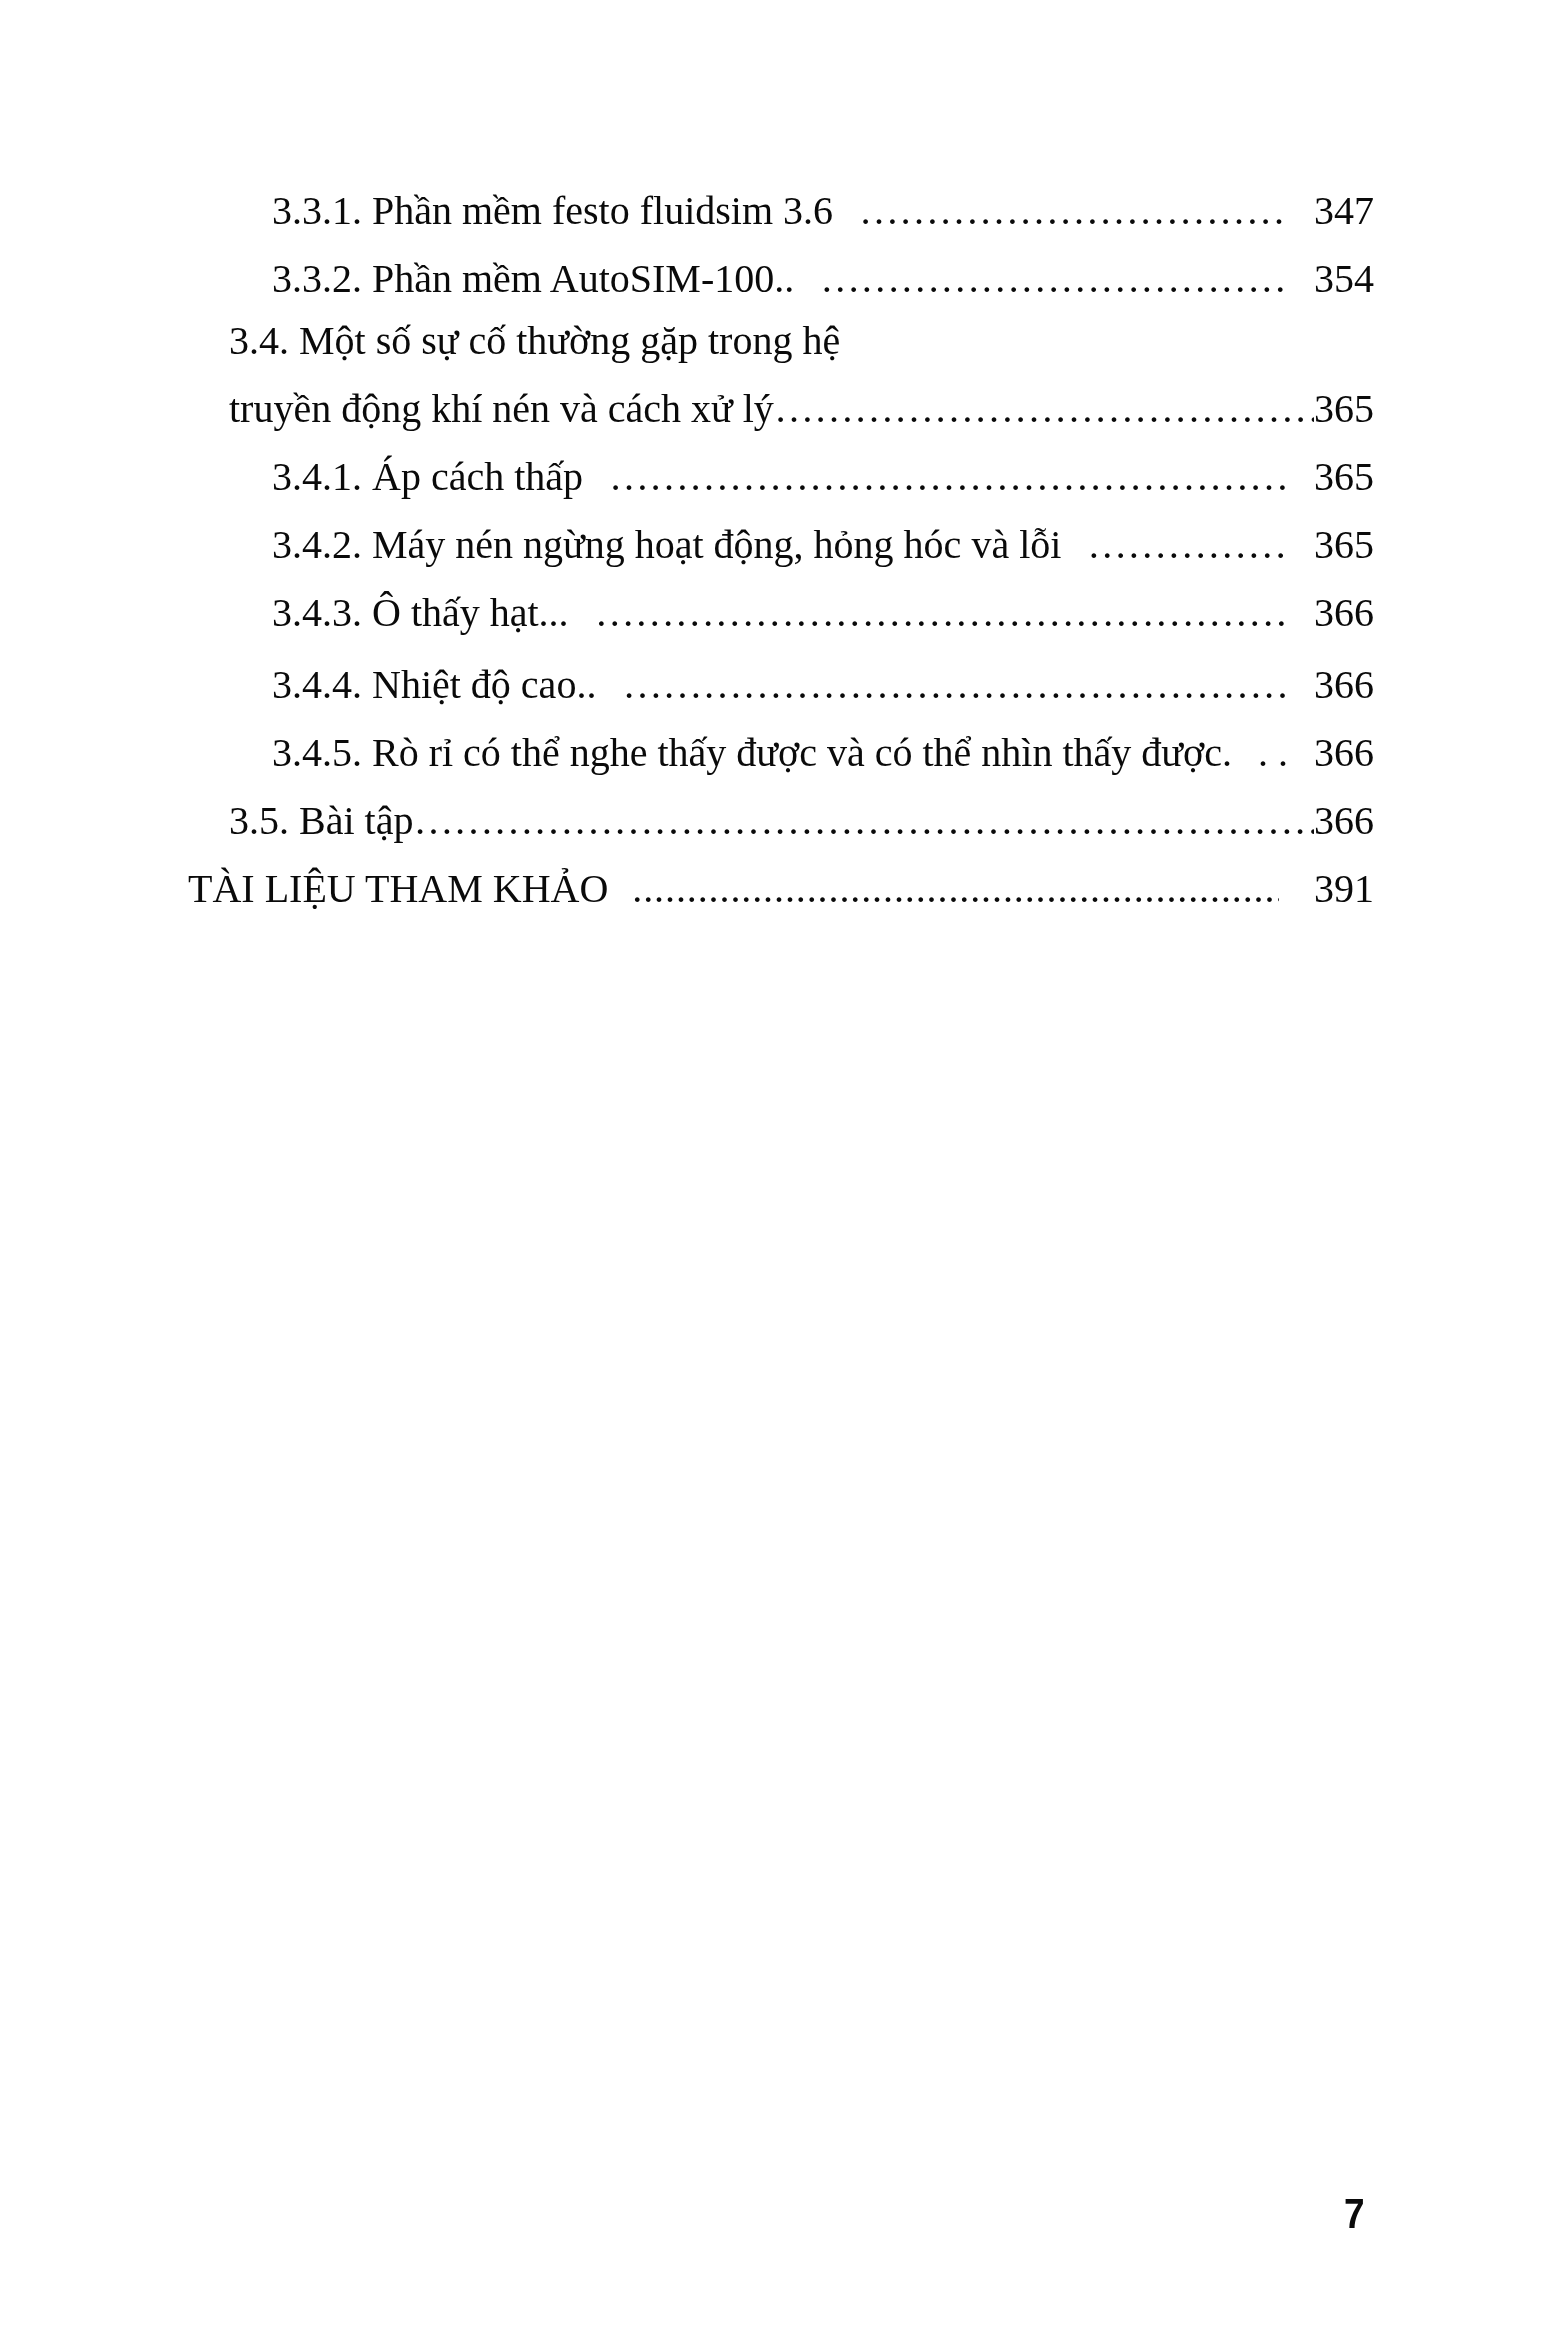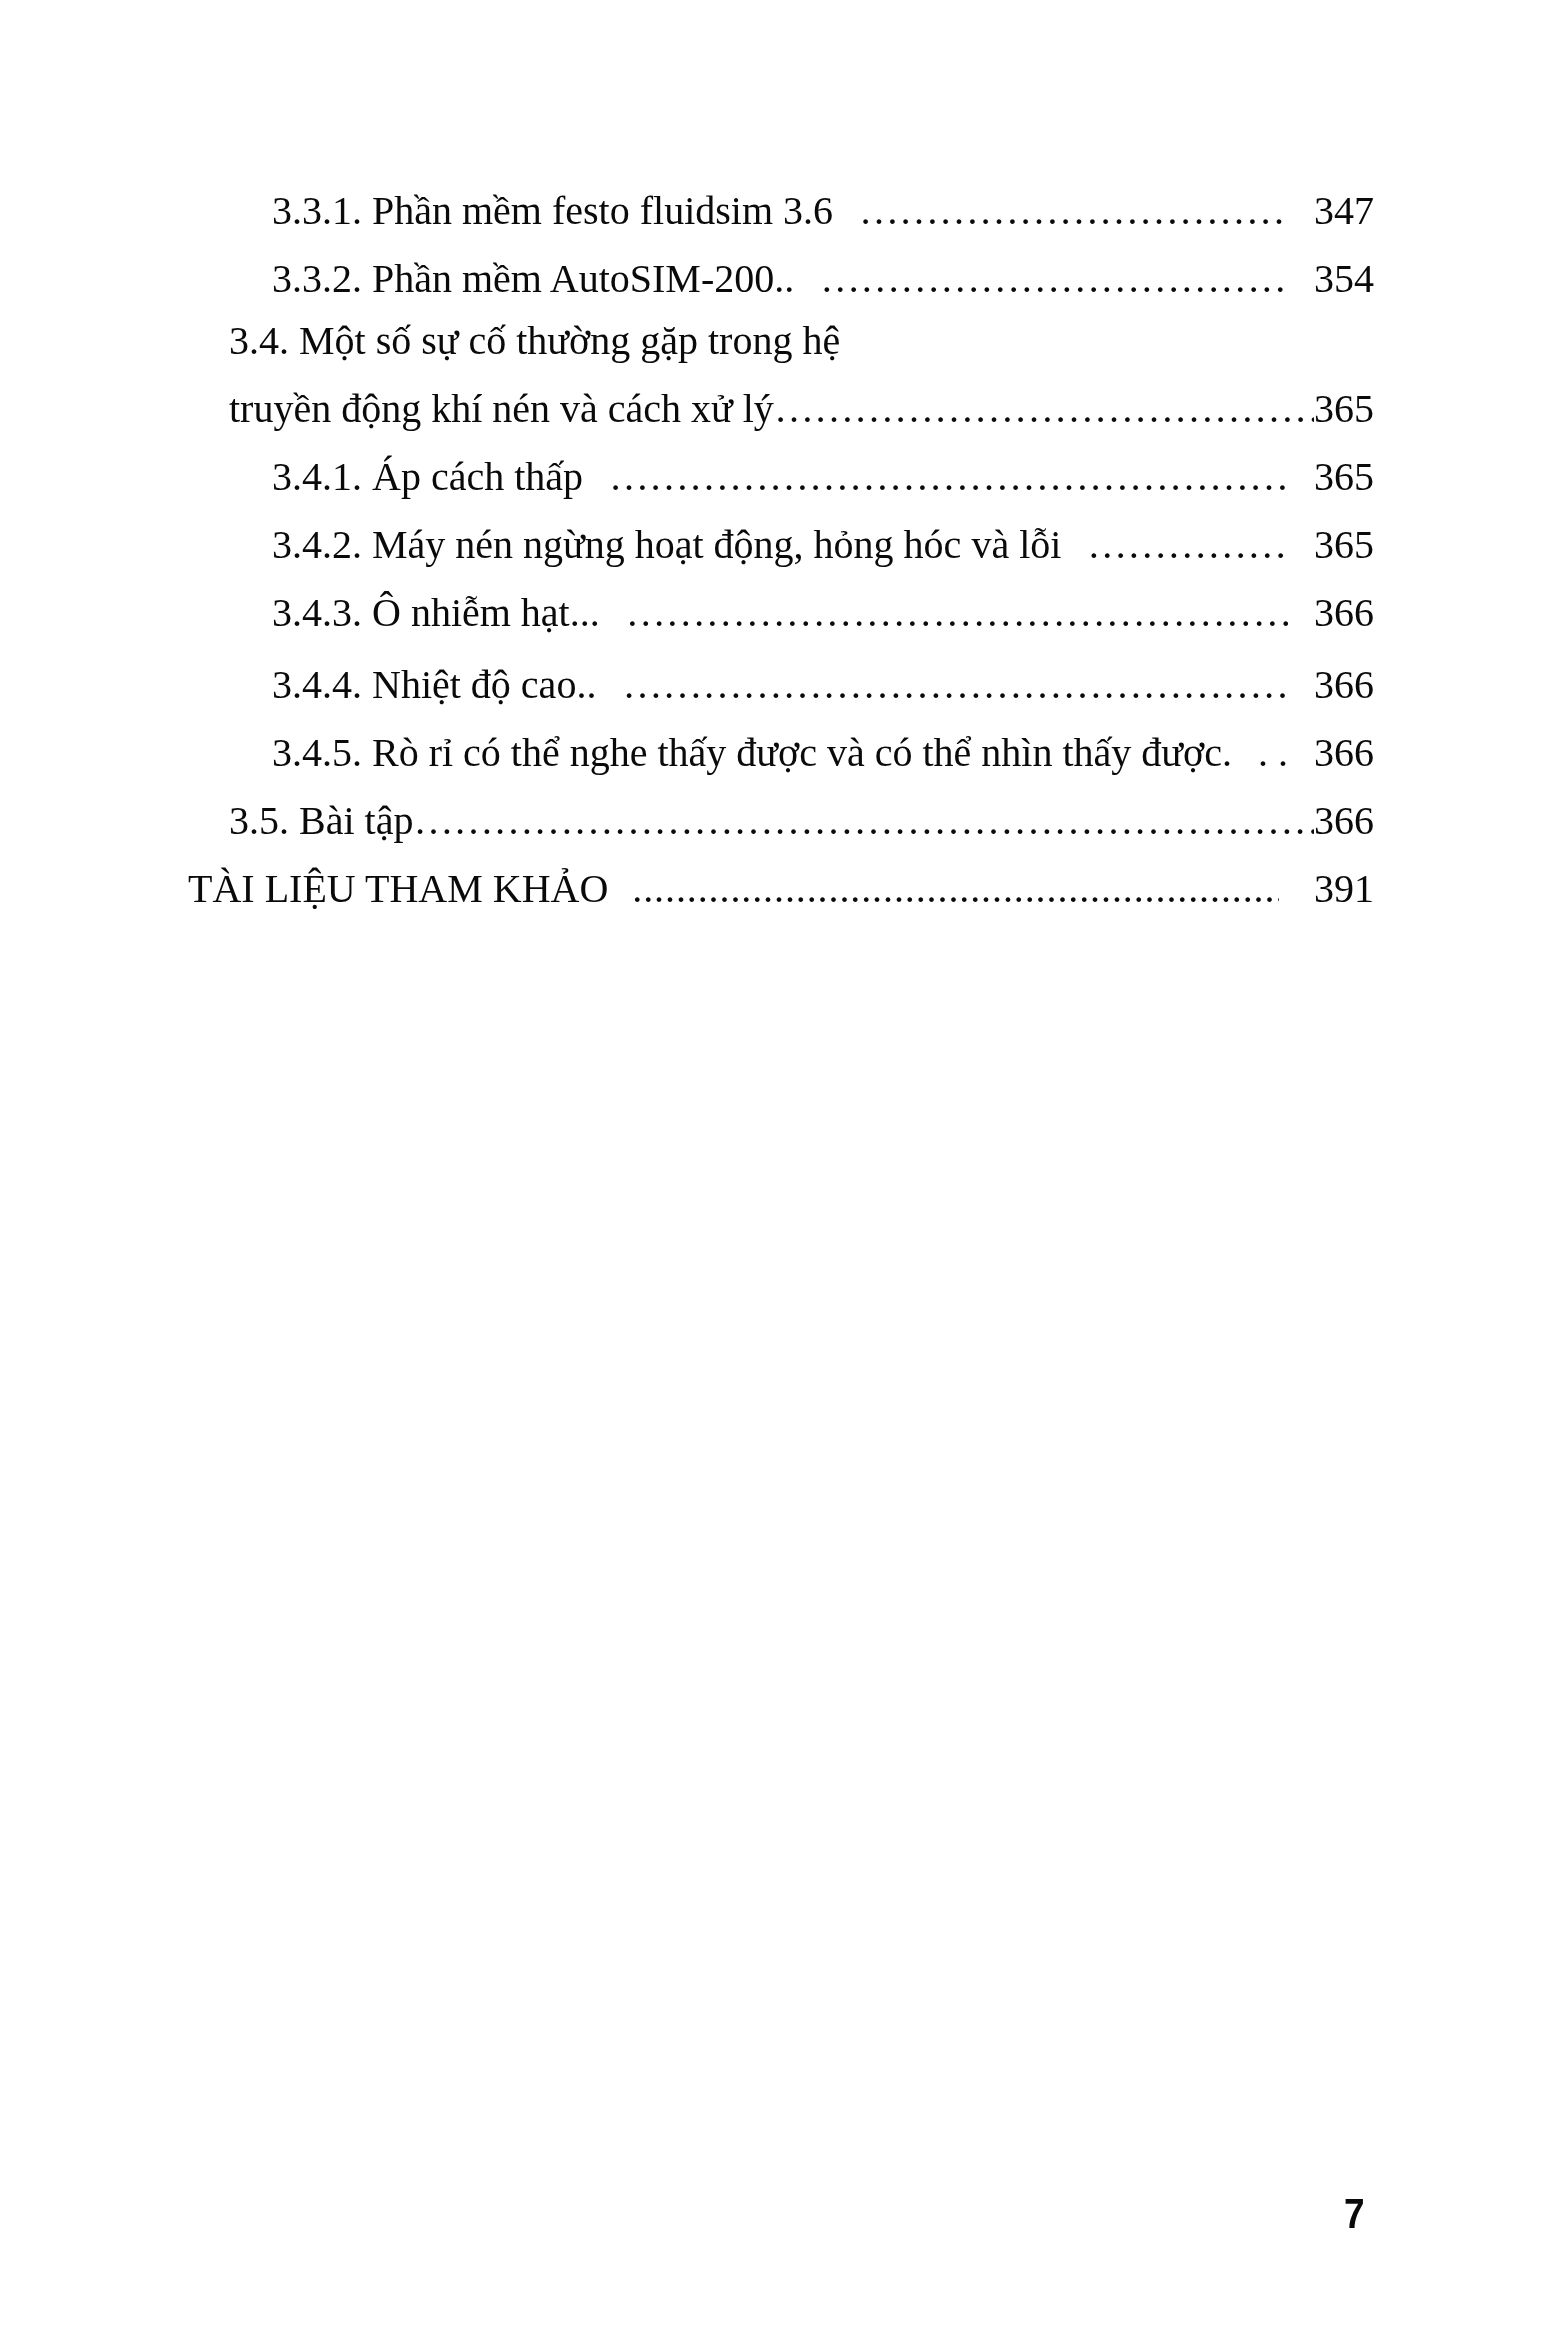--- a/index.html
+++ b/index.html
@@ -73,21 +73,21 @@
 <div class="page">
   <div class="toc">
 
     <div class="row lvl-sub">
       <span class="label">3.3.1. Phần mềm festo fluidsim 3.6</span>
       <span class="leader">………………………………………………………………………………………………………………………………</span>
       <span class="pagenum">347</span>
     </div>
 
     <div class="row lvl-sub">
-      <span class="label">3.3.2. Phần mềm AutoSIM-200..</span>
+      <span class="label">3.3.2. Phần mềm AutoSIM-100..</span>
       <span class="leader">………………………………………………………………………………………………………………………………</span>
       <span class="pagenum">354</span>
     </div>
 
     <div class="row lvl-section row-34a">
       <span class="label">3.4. Một số sự cố thường gặp trong hệ</span>
     </div>
 
     <div class="row lvl-cont row-34b">
       <span class="label">truyền động khí nén và cách xử lý</span>
@@ -101,21 +101,21 @@
       <span class="pagenum">365</span>
     </div>
 
     <div class="row lvl-sub">
       <span class="label">3.4.2. Máy nén ngừng hoạt động, hỏng hóc và lỗi</span>
       <span class="leader">………………………………………………………………………………………………………………………………</span>
       <span class="pagenum">365</span>
     </div>
 
     <div class="row lvl-sub">
-      <span class="label">3.4.3. Ô nhiễm hạt...</span>
+      <span class="label">3.4.3. Ô thấy hạt...</span>
       <span class="leader">………………………………………………………………………………………………………………………………</span>
       <span class="pagenum">366</span>
     </div>
 
     <div class="row lvl-sub row-344">
       <span class="label">3.4.4. Nhiệt độ cao..</span>
       <span class="leader">………………………………………………………………………………………………………………………………</span>
       <span class="pagenum">366</span>
     </div>
 

